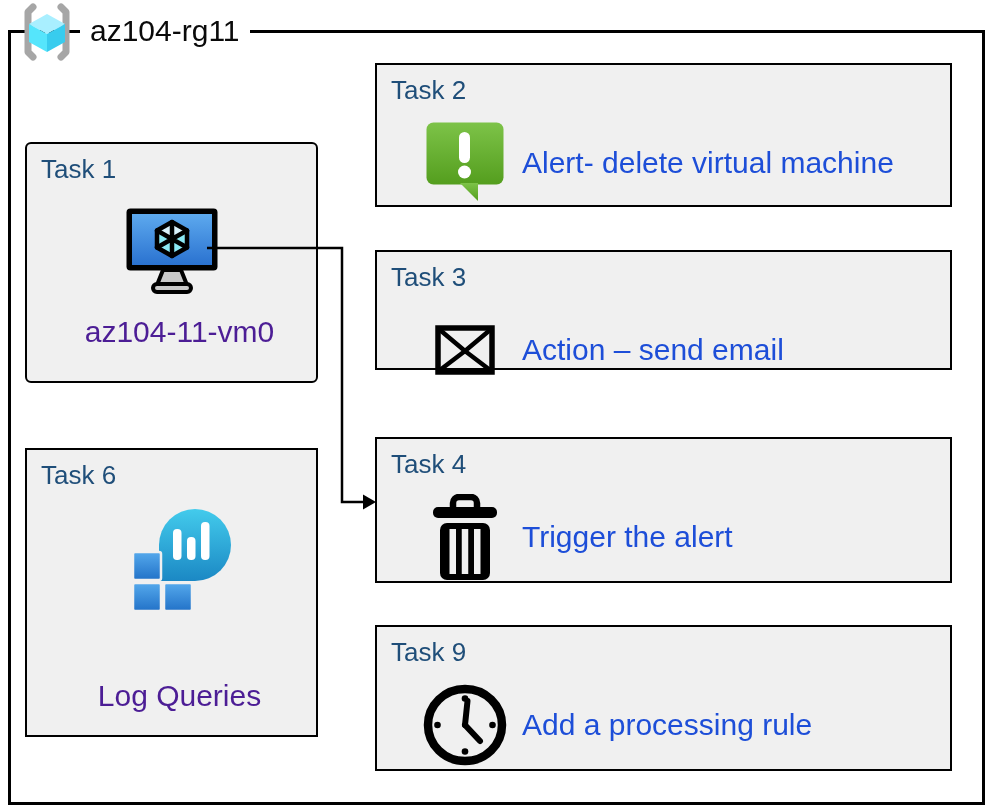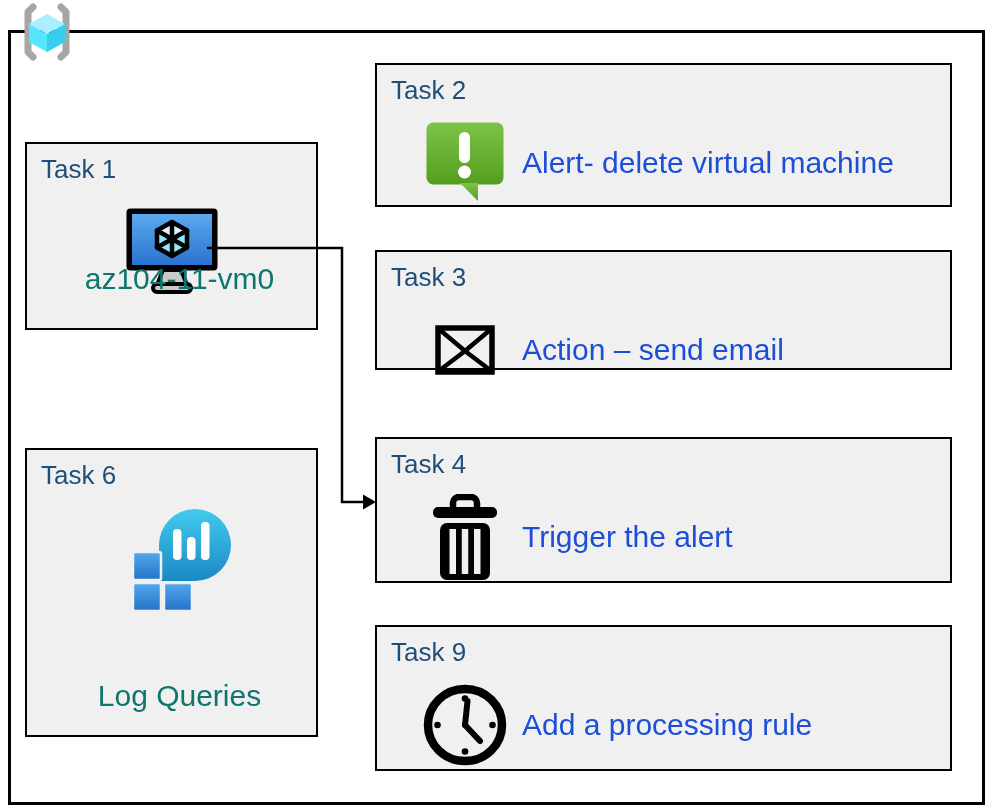--- a/index.html
+++ b/index.html
@@ -46,21 +46,21 @@
     position: absolute;
     left: 14px; top: 10px;
     font-size: 26px;
     color: #1f4e79;
   }
   .cbox-label {
     position: absolute;
     left: 16px; right: 0;
     text-align: center;
     font-size: 30px;
-    color: #0f766e;
+    color: #4c1d95;
     margin-top: 20px;
   }
   .t1-icon { position: absolute; left: 99px; top: 64px; width: 92px; height: 88px; }
   .t6-icon { position: absolute; left: 106px; top: 58px; width: 100px; height: 103px; }
   .rbox-icon {
     position: absolute;
     left: 36px; top: 56px;
     width: 104px; height: 84px;
     display: flex; align-items: center; justify-content: center;
   }
@@ -88,22 +88,23 @@
 
   <div class="outer-box"></div>
 
   <svg class="rg-icon" viewBox="0 0 62 58">
     <path d="M17,4 L12,9 L12,49 L17,54" fill="none" stroke="#a6a6a6" stroke-width="7" stroke-linecap="round" stroke-linejoin="round"></path>
     <path d="M45,4 L50,9 L50,49 L45,54" fill="none" stroke="#a6a6a6" stroke-width="7" stroke-linecap="round" stroke-linejoin="round"></path>
     <polygon points="31,11 49,21 31,31 13,21" fill="#a9efff"></polygon>
     <polygon points="13,21 31,31 31,49 13,39" fill="#55e5fc"></polygon>
     <polygon points="49,21 31,31 31,49 49,39" fill="#38ccee"></polygon>
   </svg>
-
-  <div class="task-box" style="left:25px; top:142px; width:293px; height:188px;">
+  <span class="rg-label">az104-rg11</span>
+
+  <div class="task-box" style="left:25px; top:142px; width:293px; height:241px;border-radius:6px;">
     <div class="task-title">Task 1</div>
     <svg class="t1-icon" viewBox="0 0 92 88">
       <defs>
         <linearGradient id="screenGrad" x1="0" y1="0" x2="0" y2="1">
           <stop offset="0" stop-color="#5da9ee"></stop>
           <stop offset="1" stop-color="#2a72d0"></stop>
         </linearGradient>
       </defs>
       <path d="M37,62 L55,62 L61,77 L31,77 Z" fill="#c9c9c9" stroke="#000" stroke-width="4" stroke-linejoin="round"></path>
       <rect x="27" y="76" width="38" height="8" rx="4" fill="#c9c9c9" stroke="#000" stroke-width="4"></rect>

